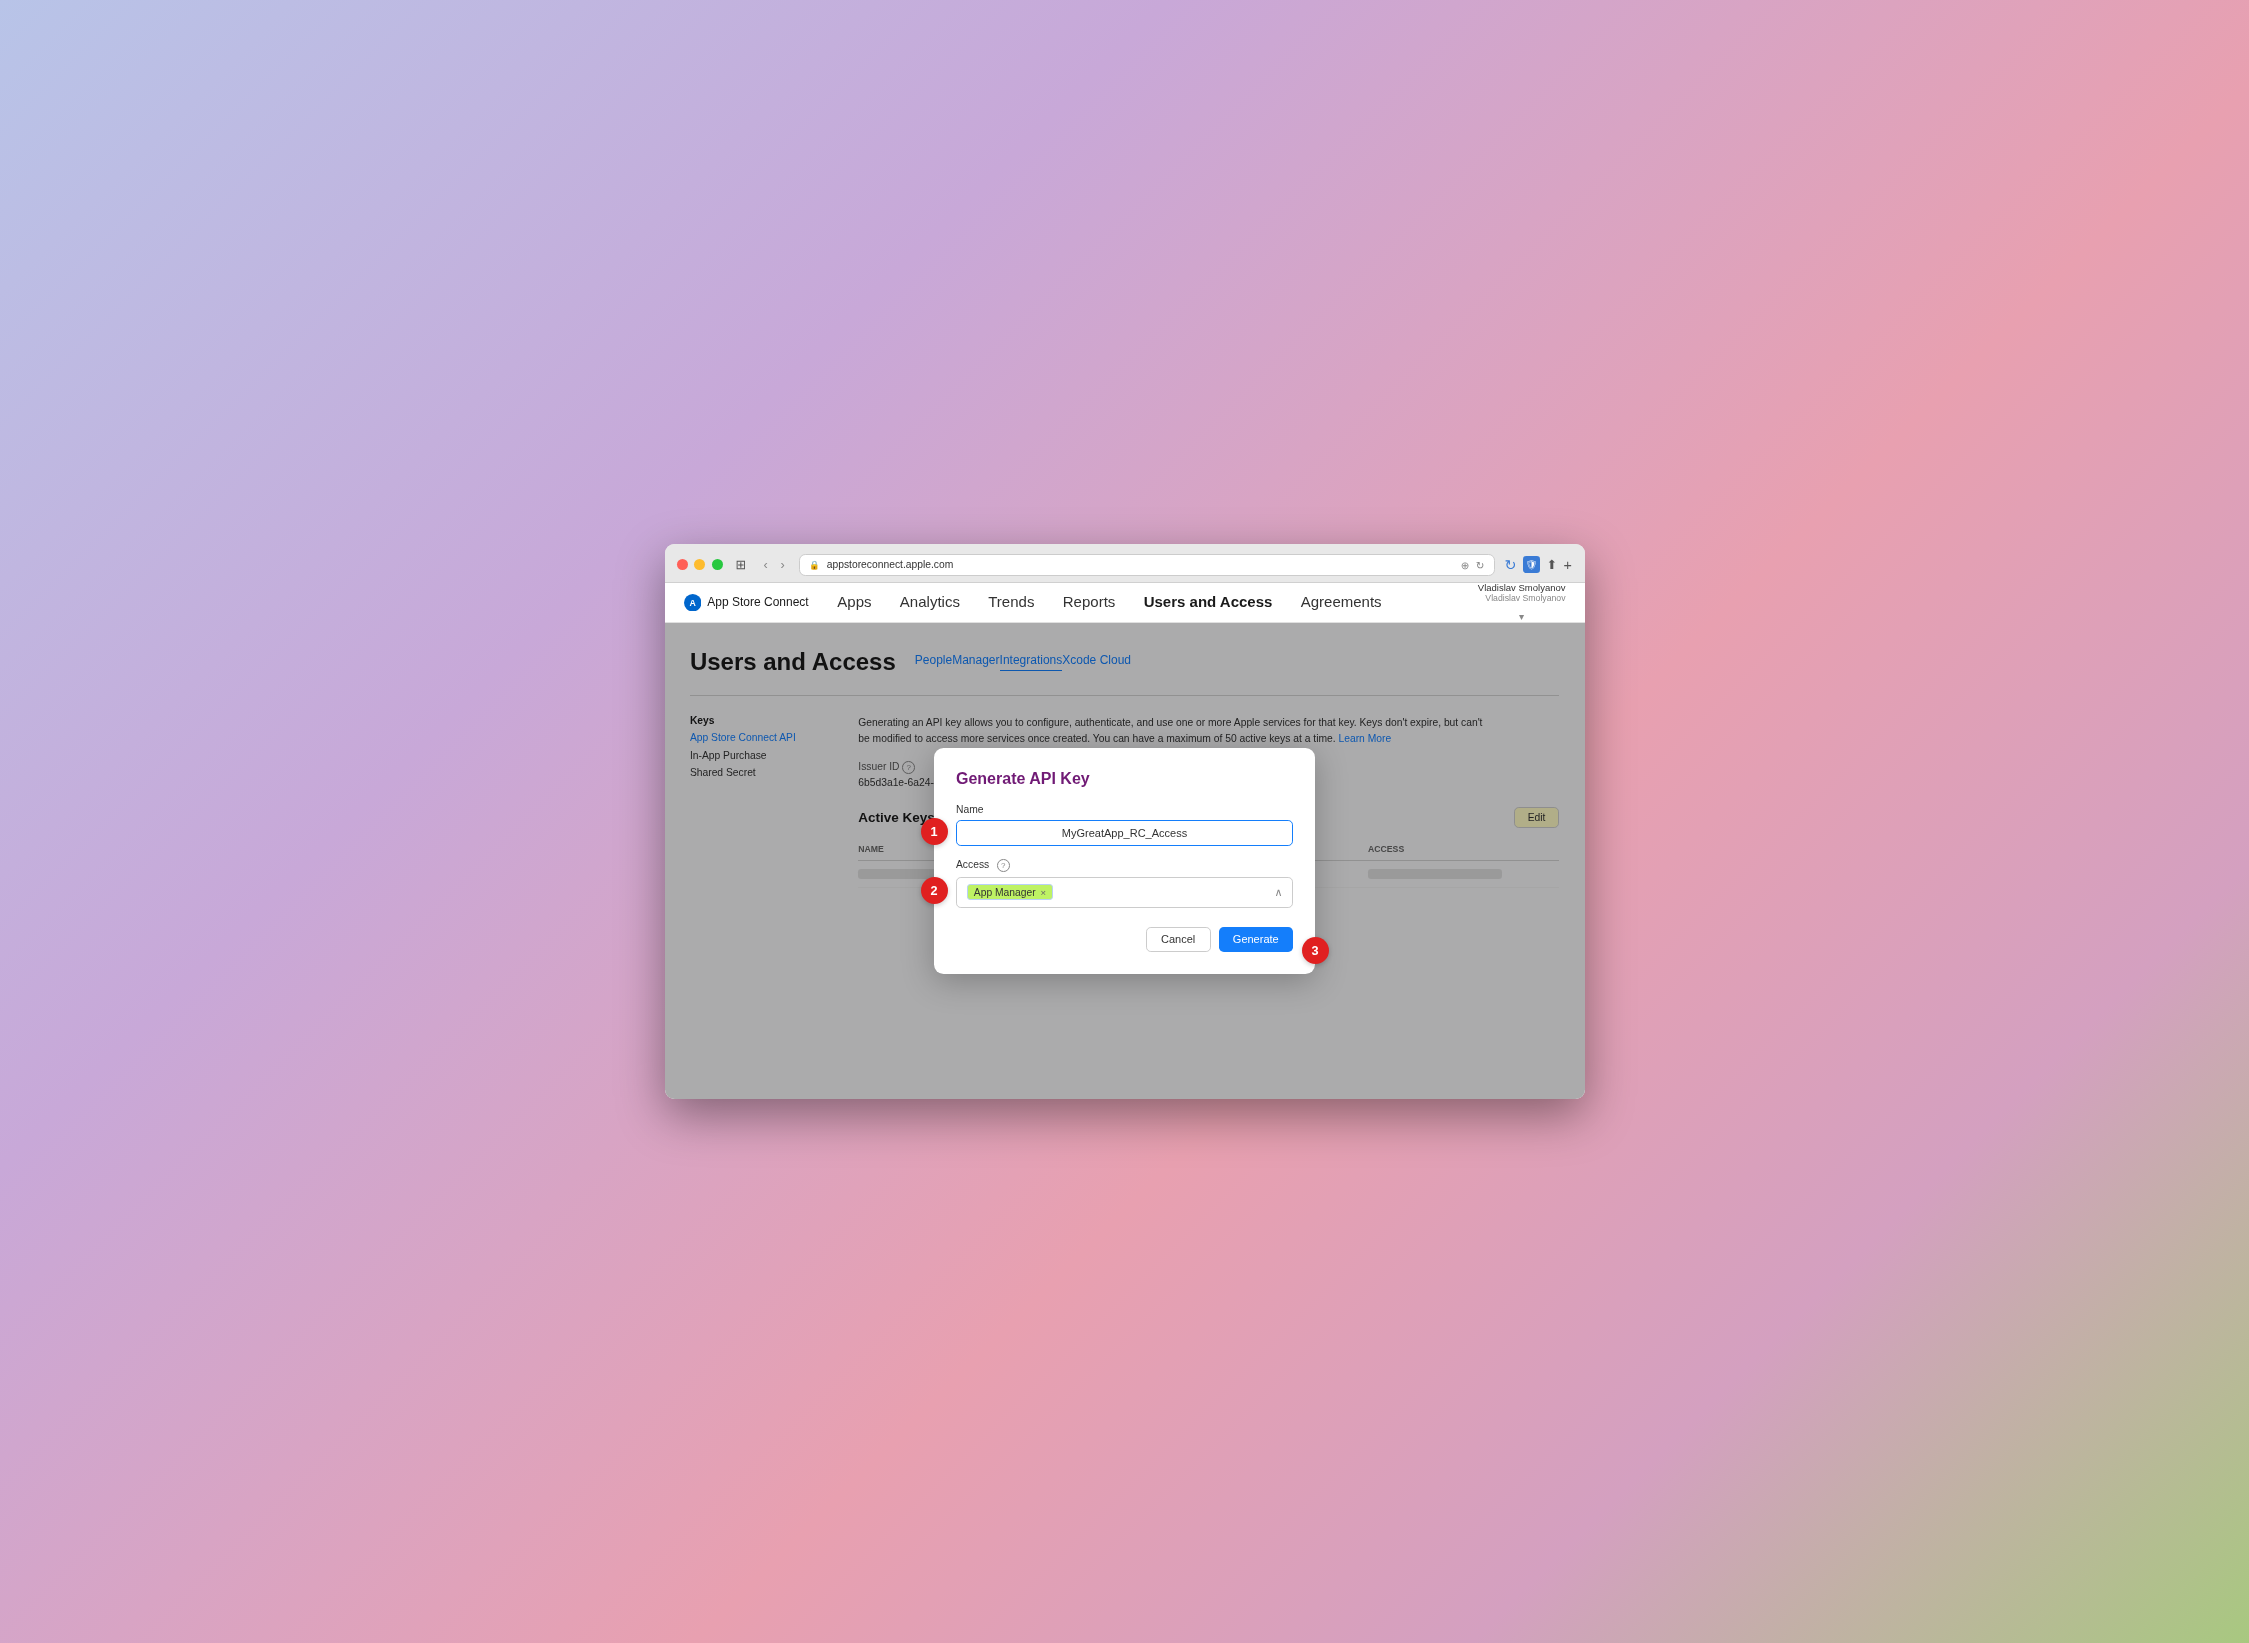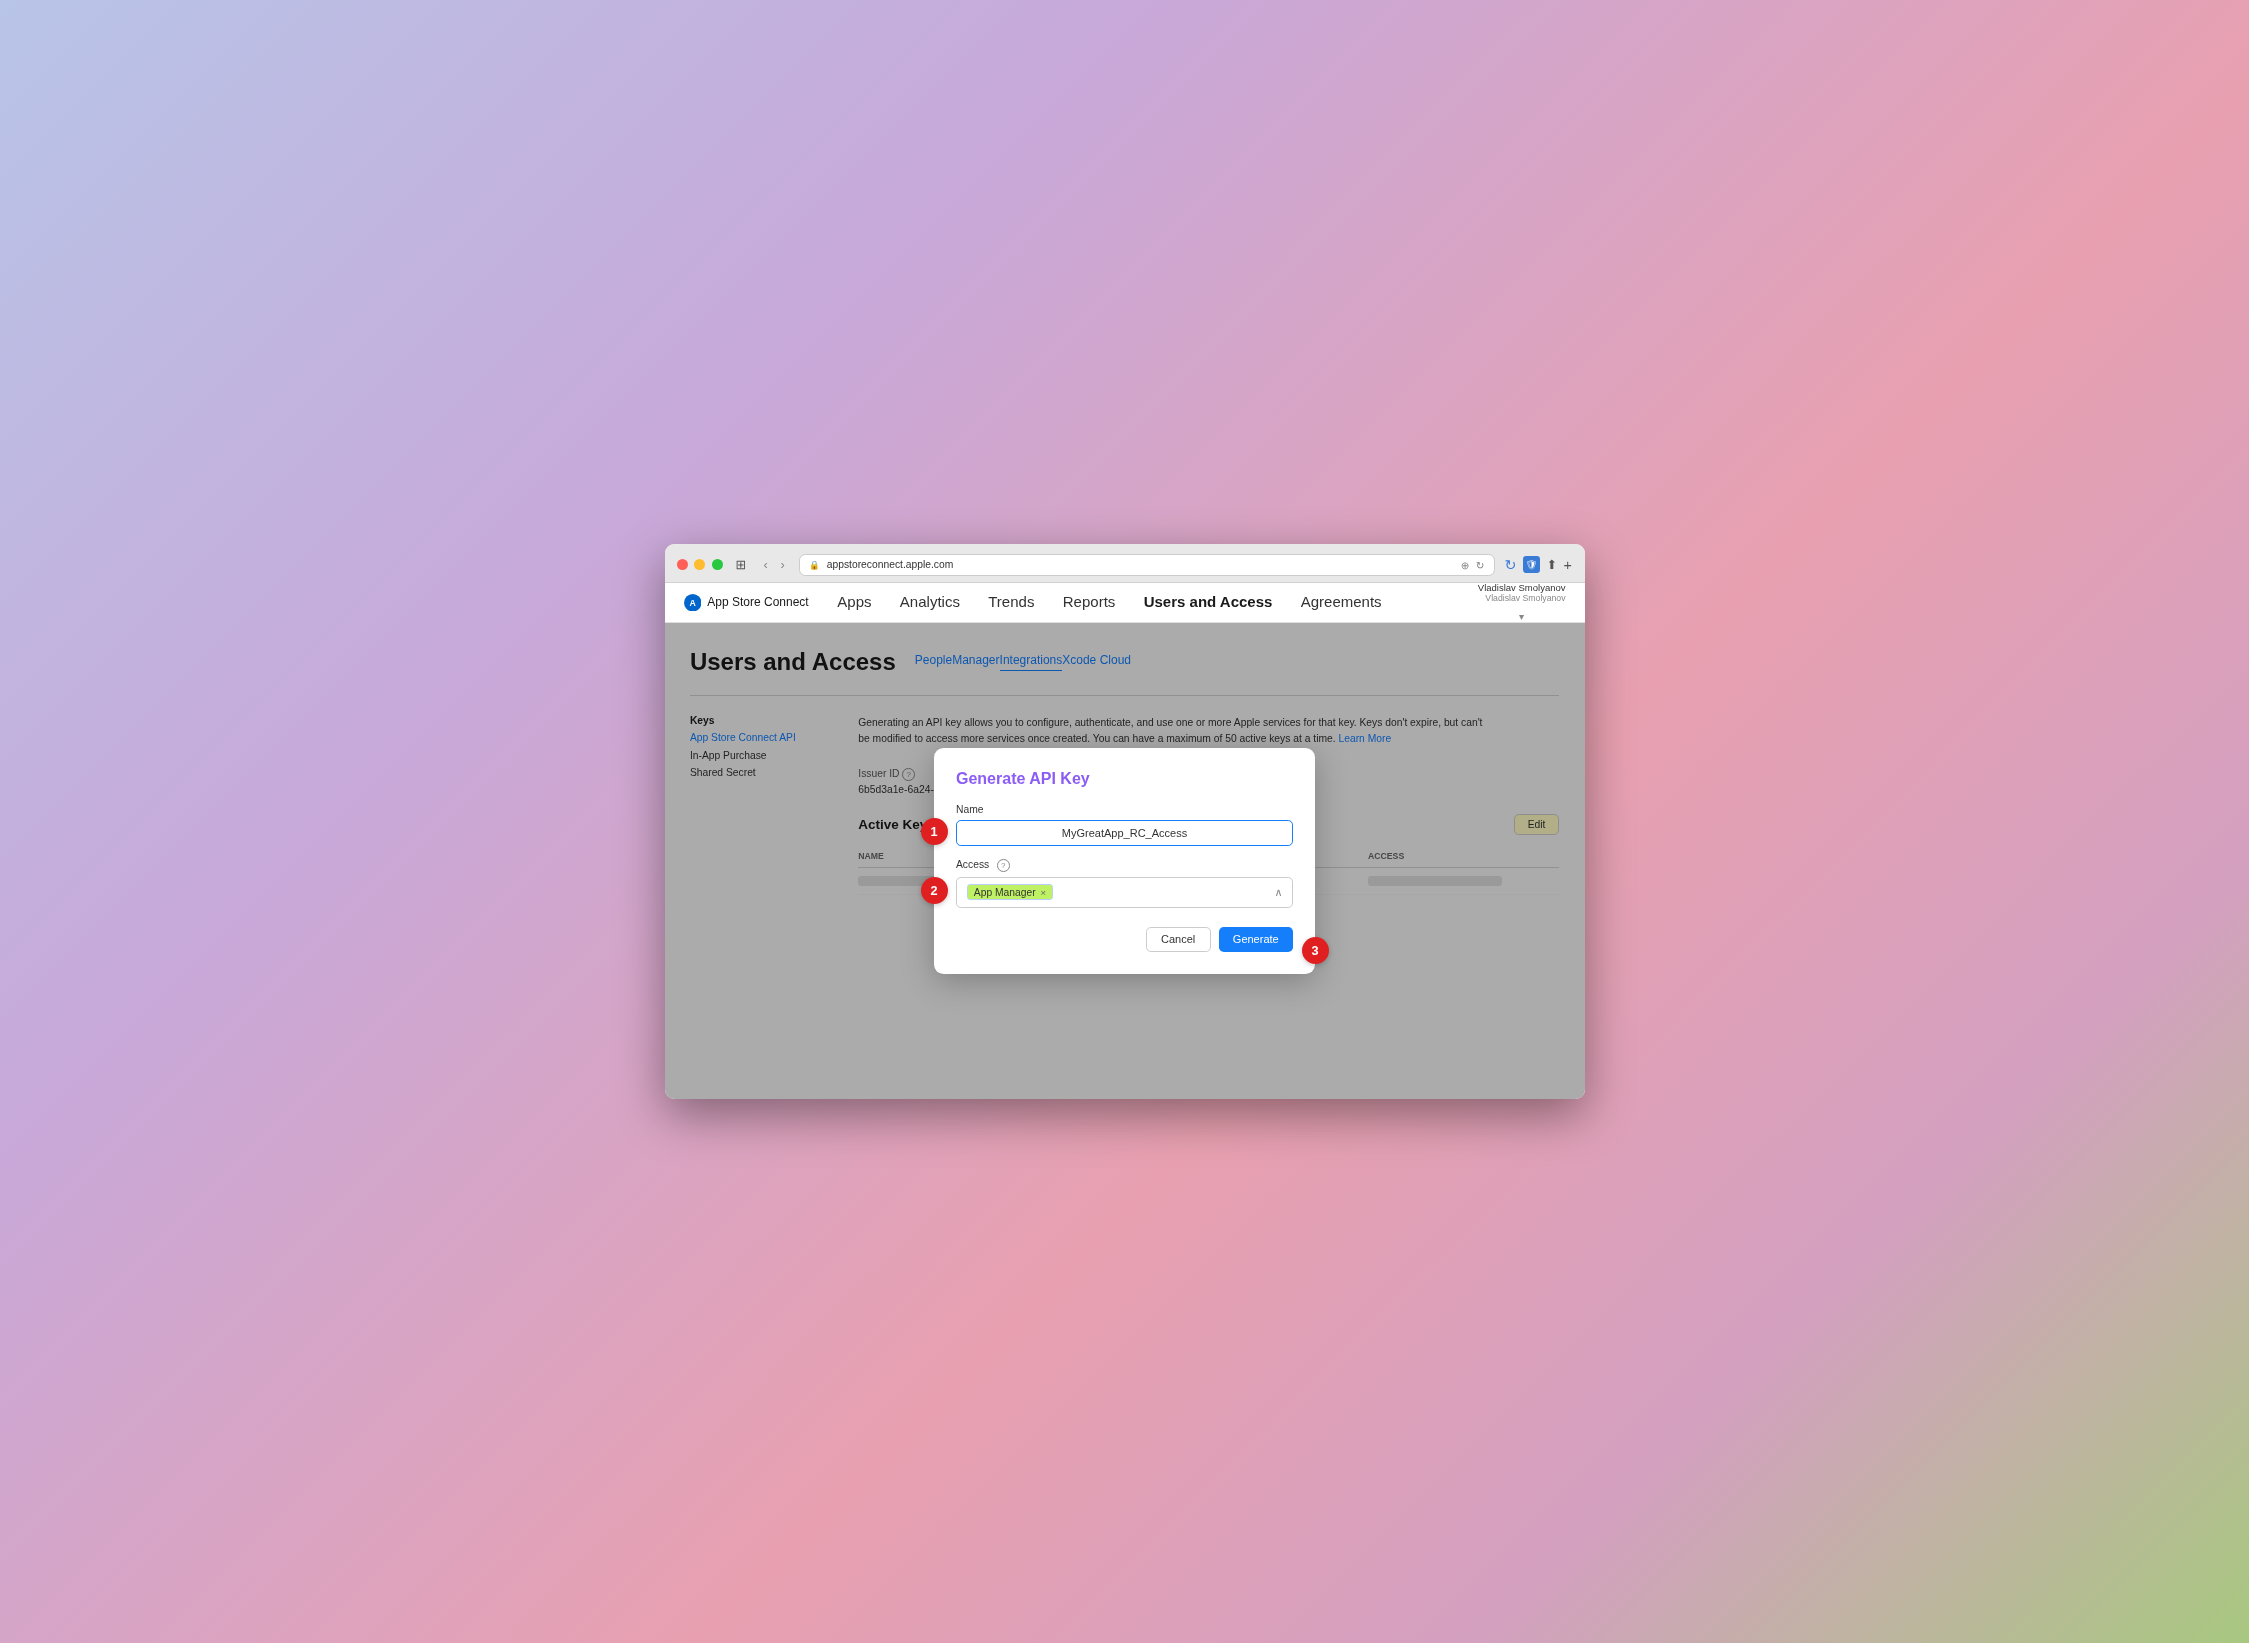--- a/index.html
+++ b/index.html
@@ -228,21 +228,21 @@
       color: #147efb;
     }
     
     .main-content {
       flex: 1;
     }
     .description-text {
       font-size: 10.3px;
       color: #333;
       line-height: 1.5;
-      margin-bottom: 22px;
+      margin-bottom: 15px;
       max-width: 635px;
     }
     .learn-more {
       color: #147efb;
       text-decoration: none;
     }
     .issuer-section {
       margin-bottom: 19px;
     }
     .issuer-label {
@@ -331,21 +331,21 @@
       background: white;
       border-radius: 9.5px;
       box-shadow: 0 6.3px 32px rgba(0,0,0,0.25);
       width: 381px;
       padding: 22px;
       position: relative;
     }
     .modal-title {
       font-size: 16px;
       font-weight: 600;
-      color: #8b5cf6;
+      color: #701a75;
       margin-bottom: 16px;
     }
     .form-group {
       margin-bottom: 12.7px;
     }
     .form-label {
       font-size: 10.3px;
       font-weight: 500;
       color: #333;
       margin-bottom: 4.8px;

